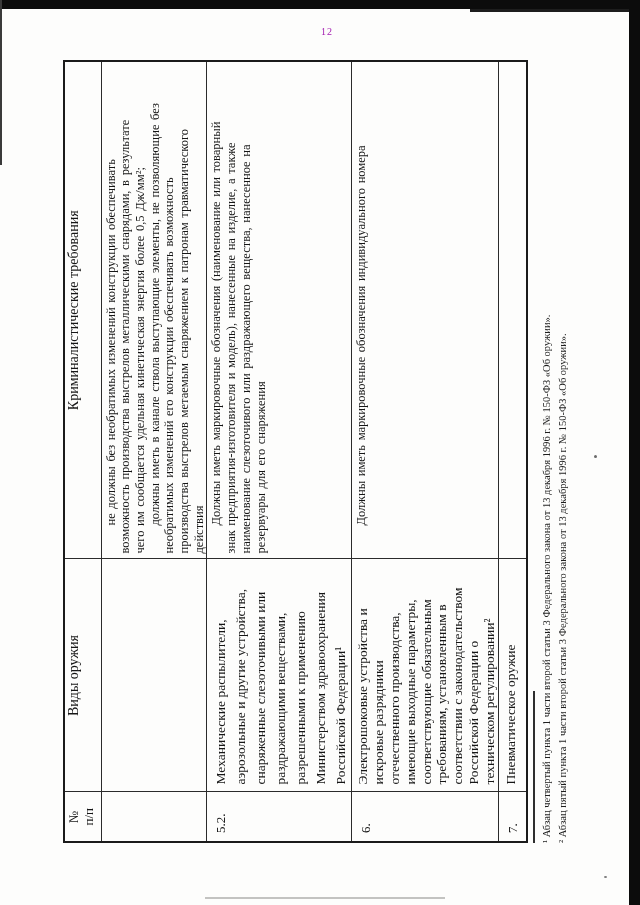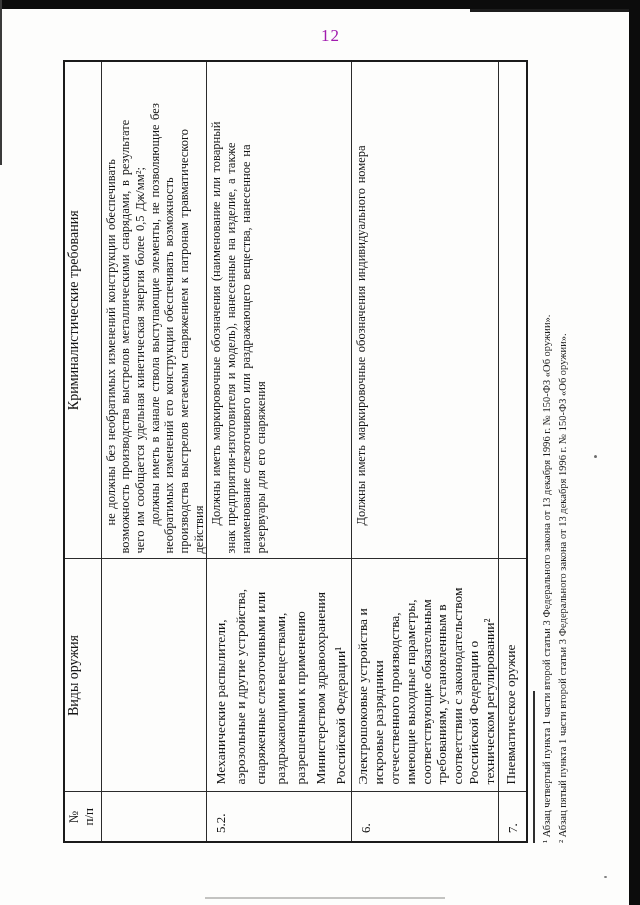--- a/index.html
+++ b/index.html
@@ -12,21 +12,21 @@
   .top-bar   { position:absolute; left:0; top:0; width:640px; height:9px; background:#0c0c0c; z-index:5; }
   .top-bar2  { position:absolute; left:470px; top:9px; width:170px; height:3px; background:#1d1d1d; z-index:5; }
   .right-bar { position:absolute; right:0; top:0; width:11px; height:905px; background:#0c0c0c; z-index:5; }
   .left-tick { position:absolute; left:0; top:0; width:2px; height:165px; background:#3a3a3a; z-index:5; }
   .bottom-smudge { position:absolute; left:205px; top:897px; width:240px; height:2px; background:#c3c3c1; z-index:5; }
   .speck1 { position:absolute; left:594px; top:455px; width:3px; height:3px; background:#6a6a6a; border-radius:50%; z-index:5; }
   .speck2 { position:absolute; left:604px; top:876px; width:3px; height:2px; background:#7a7a7a; border-radius:50%; z-index:5; }
 
   
   .page-number {
-    position:absolute; left:321px; top:26px; font-size:17px; letter-spacing:1px; color:#a21caf; z-index:4;
+    position:absolute; left:321px; top:26px; font-size:10px; letter-spacing:1px; color:#a21caf; z-index:4;
   }
 
   
   .sheet {
     position:absolute; left:0; top:0; width:905px; height:640px;
     transform-origin:0 0;
     transform:translateY(905px) rotate(-90deg);
   }
 
   table.doc-table {

